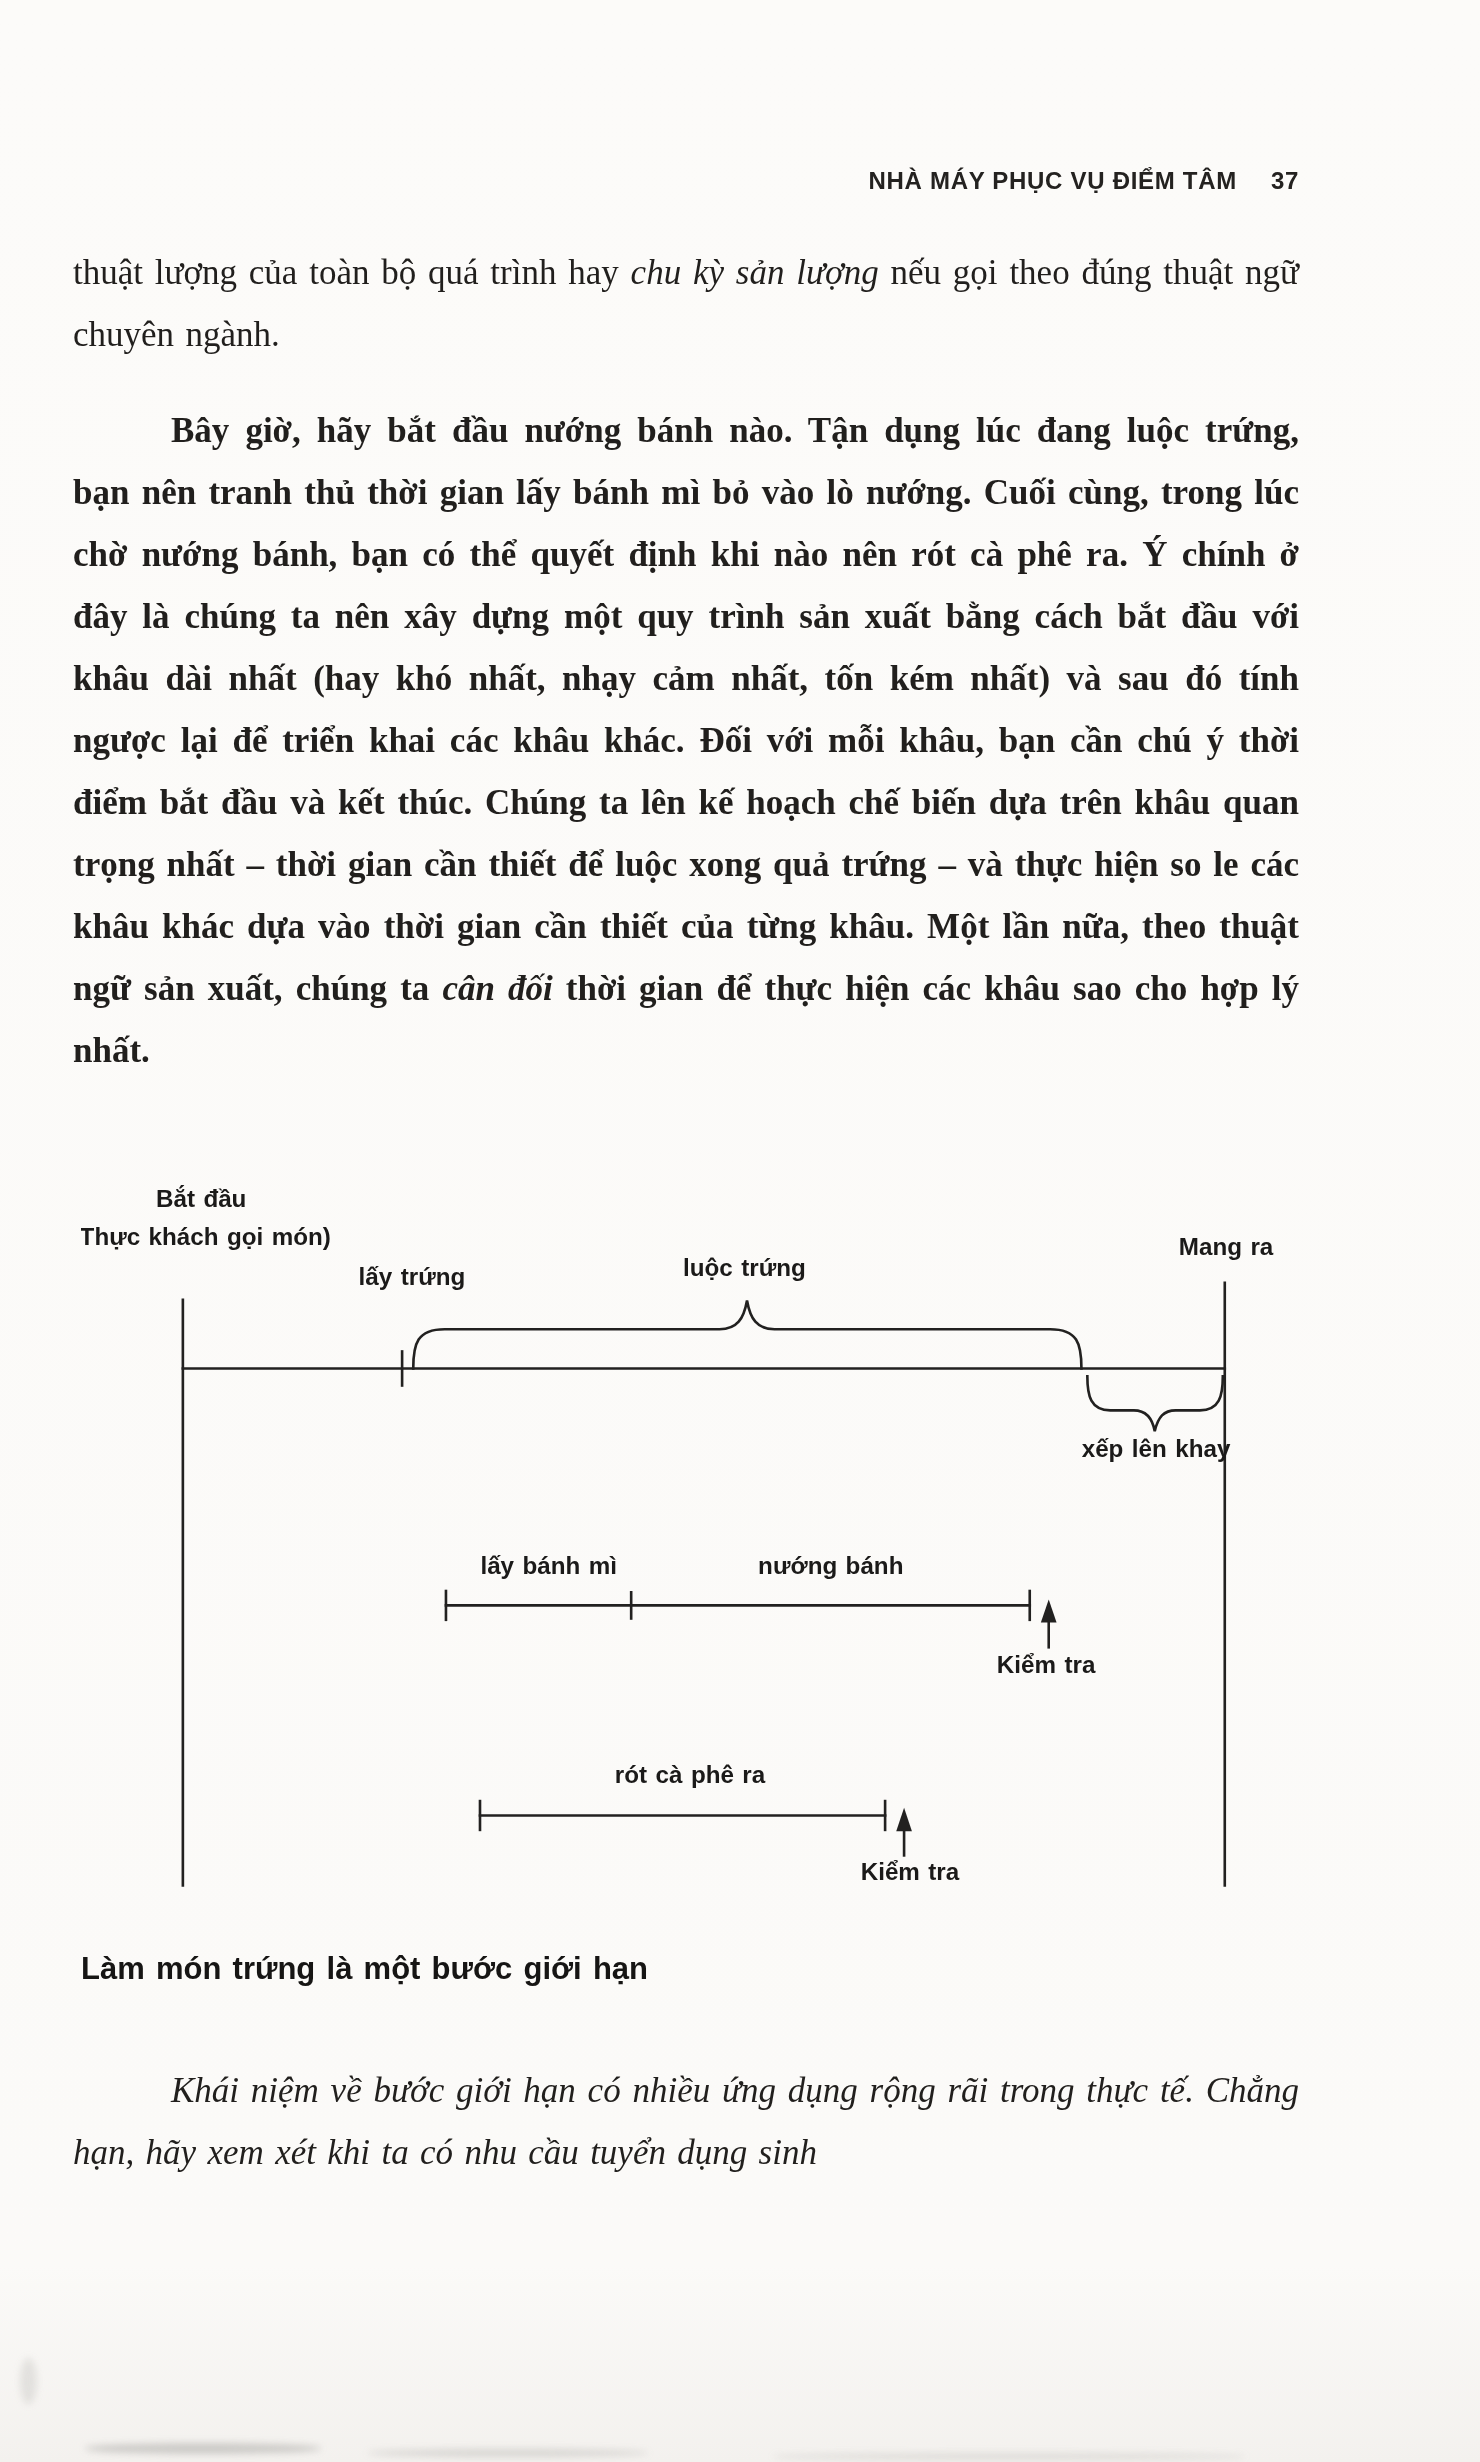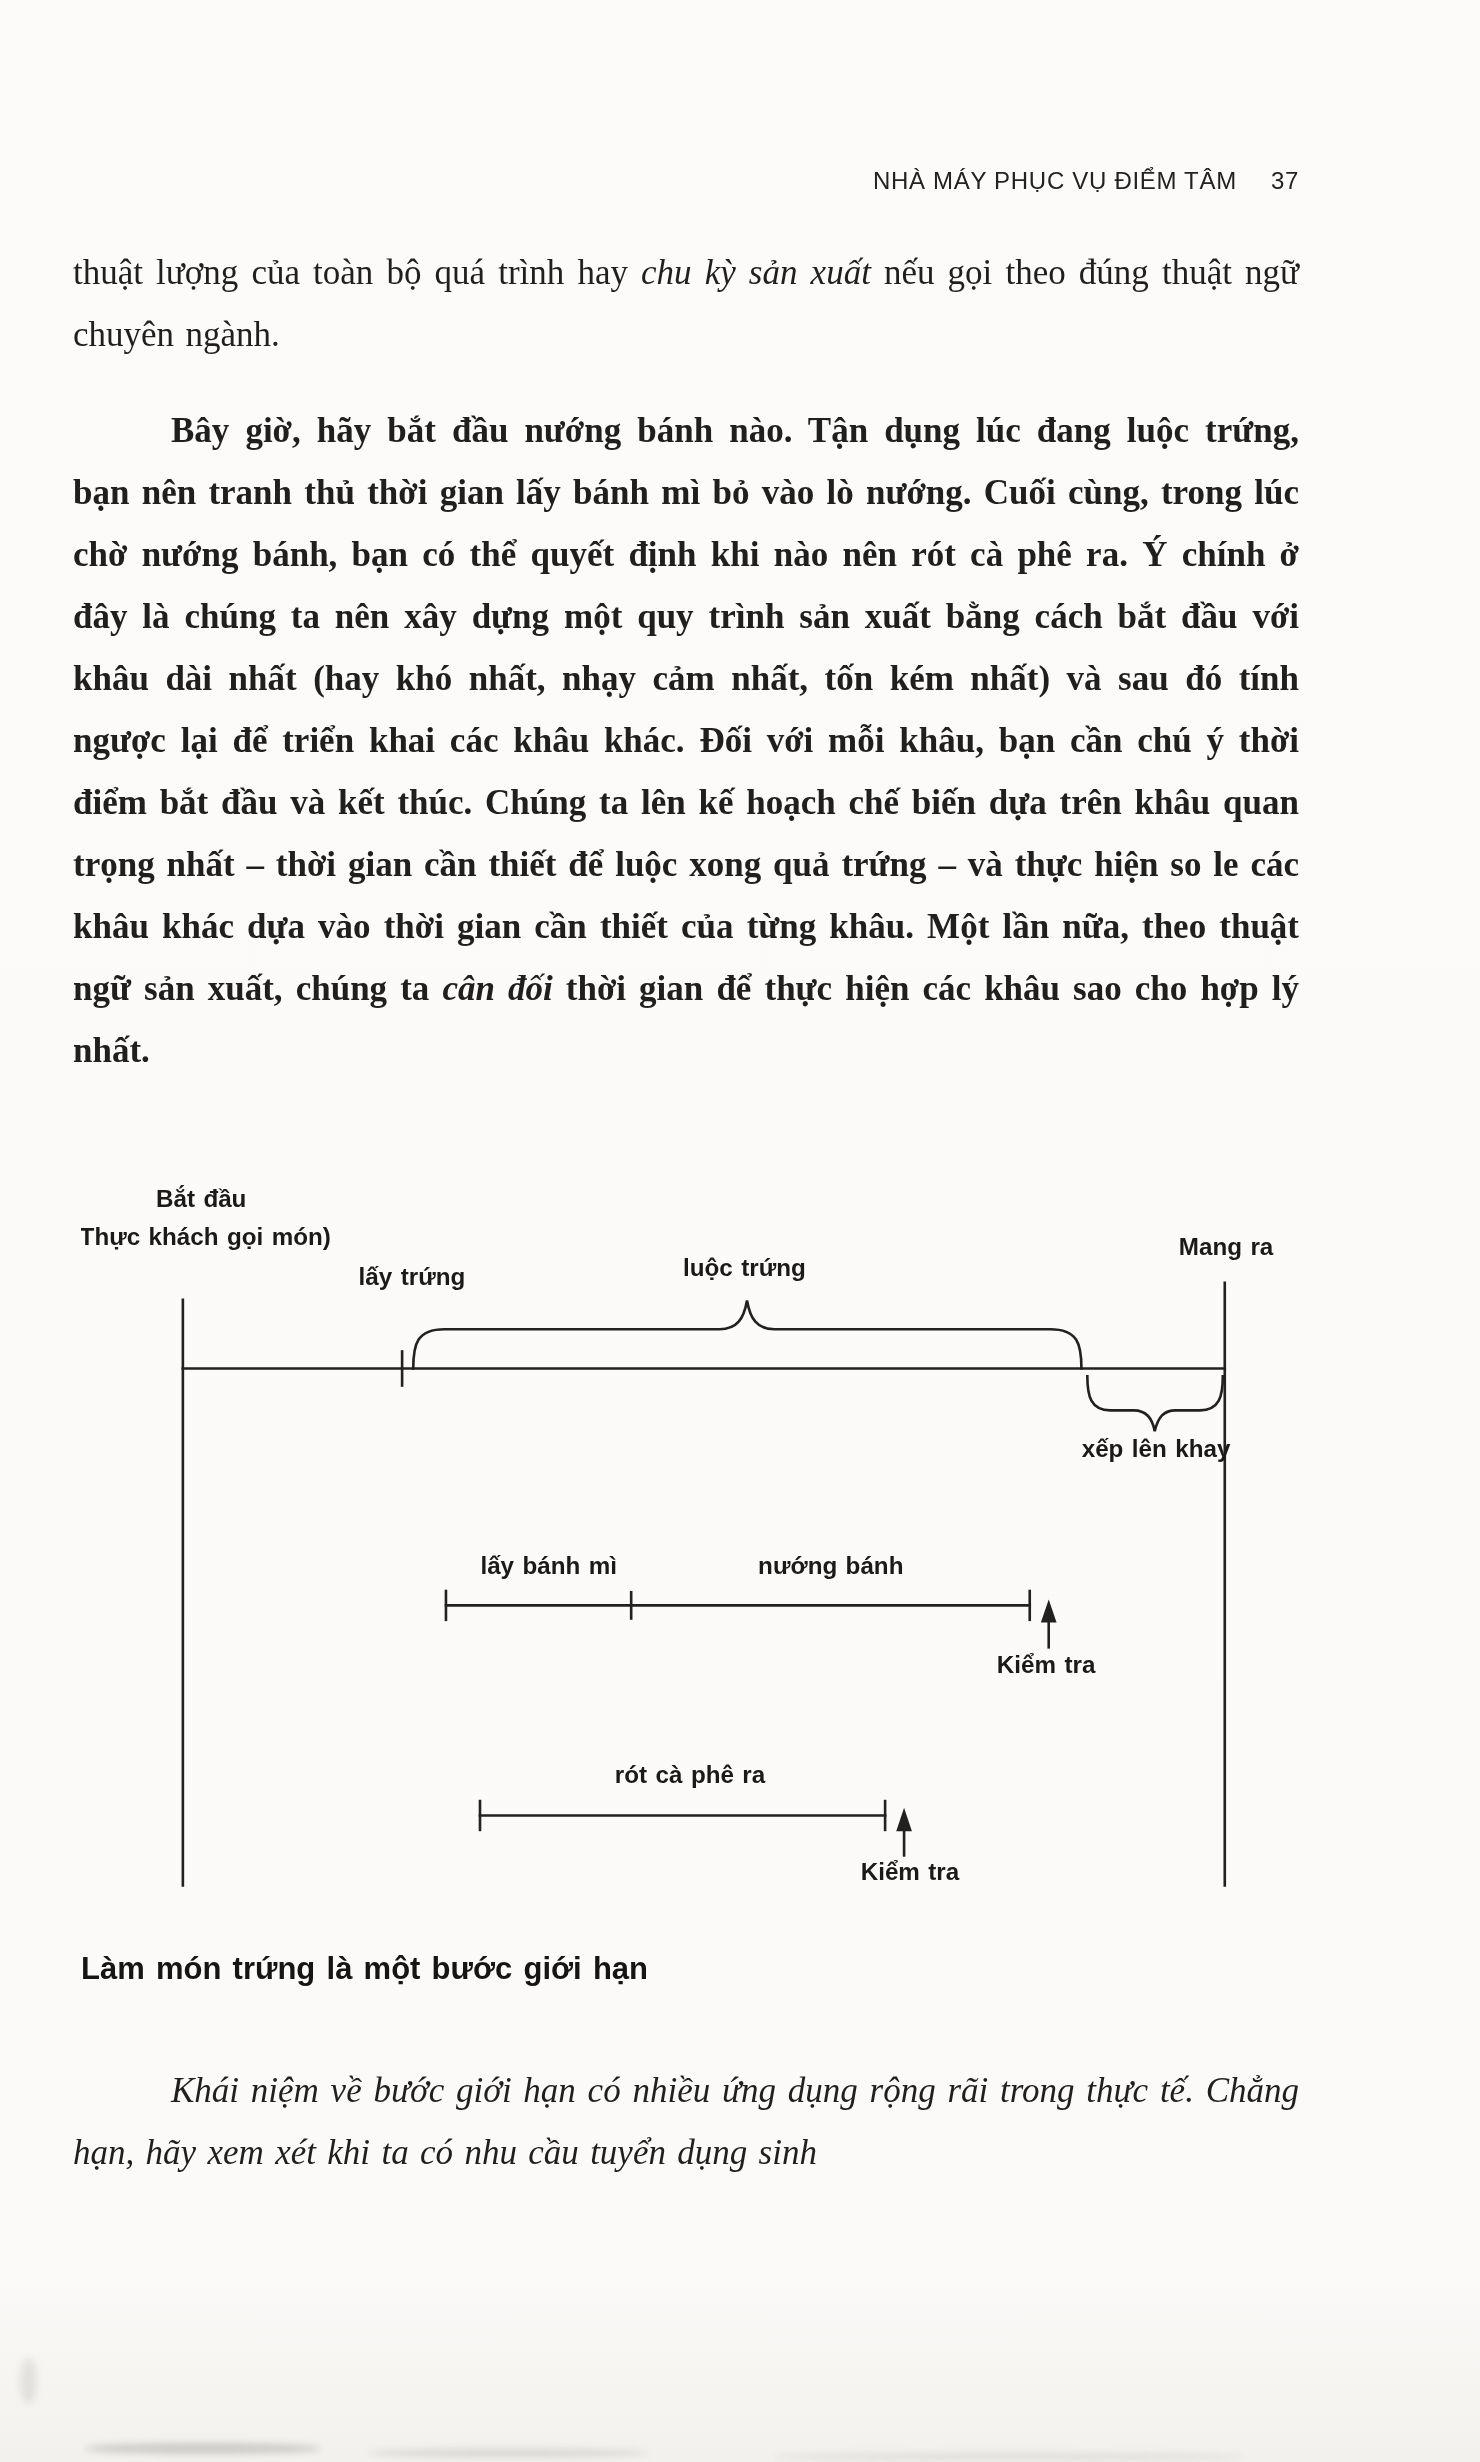--- a/index.html
+++ b/index.html
@@ -12,21 +12,21 @@
     position:relative;
     width:1480px; height:2462px;
     background:linear-gradient(180deg,#fcfbf9 0%, #fbfaf8 92%, #f3f1ee 100%);
     overflow:hidden;
   }
   .running-head {
     position:absolute;
     top:167px; left:73px; width:1226px;
     text-align:right;
     font-family:"Liberation Sans", sans-serif;
-    font-weight:400;
+    font-weight:700;
     font-size:24px;
     letter-spacing:0.7px;
     color:#242220;
   }
   .running-head .pagenum { display:inline-block; margin-left:34px; }
   .content {
     position:absolute;
     left:73px; top:242px; width:1226px;
     font-size:35px;
     line-height:62px;
@@ -65,21 +65,21 @@
 <body>
 
 <div class="page">
 
   <header class="running-head">
     <span>NHÀ MÁY PHỤC VỤ ĐIỂM TÂM</span><span class="pagenum">37</span>
   </header>
 
   <main class="content">
 
-    <p class="para"><span>thuật lượng của toàn bộ quá trình hay </span><em>chu kỳ sản xuất</em><span> nếu gọi theo đúng thuật ngữ chuyên ngành.</span></p>
+    <p class="para"><span>thuật lượng của toàn bộ quá trình hay </span><em>chu kỳ sản lượng</em><span> nếu gọi theo đúng thuật ngữ chuyên ngành.</span></p>
 
     <p class="para indent"><span>Bây giờ, hãy bắt đầu nướng bánh nào. Tận dụng lúc đang luộc trứng, bạn nên tranh thủ thời gian lấy bánh mì bỏ vào lò nướng. Cuối cùng, trong lúc chờ nướng bánh, bạn có thể quyết định khi nào nên rót cà phê ra. Ý chính ở đây là chúng ta nên xây dựng một quy trình sản xuất bằng cách bắt đầu với khâu dài nhất (hay khó nhất, nhạy cảm nhất, tốn kém nhất) và sau đó tính ngược lại để triển khai các khâu khác. Đối với mỗi khâu, bạn cần chú ý thời điểm bắt đầu và kết thúc. Chúng ta lên kế hoạch chế biến dựa trên khâu quan trọng nhất – thời gian cần thiết để luộc xong quả trứng – và thực hiện so le các khâu khác dựa vào thời gian cần thiết của từng khâu. Một lần nữa, theo thuật ngữ sản xuất, chúng ta </span><em>cân đối</em><span> thời gian để thực hiện các khâu sao cho hợp lý nhất.</span></p>
 
     <figure class="diagram">
       <svg class="diagram-svg" width="1226" height="733" viewBox="0 0 1872 1120" aria-hidden="false" style="font-size:54px">
 
         <g stroke="#222120" stroke-width="4" fill="none" stroke-linecap="square">
           <line x1="155" y1="183" x2="155" y2="1078"></line>
           <line x1="1747" y1="157" x2="1747" y2="1078"></line>
 

